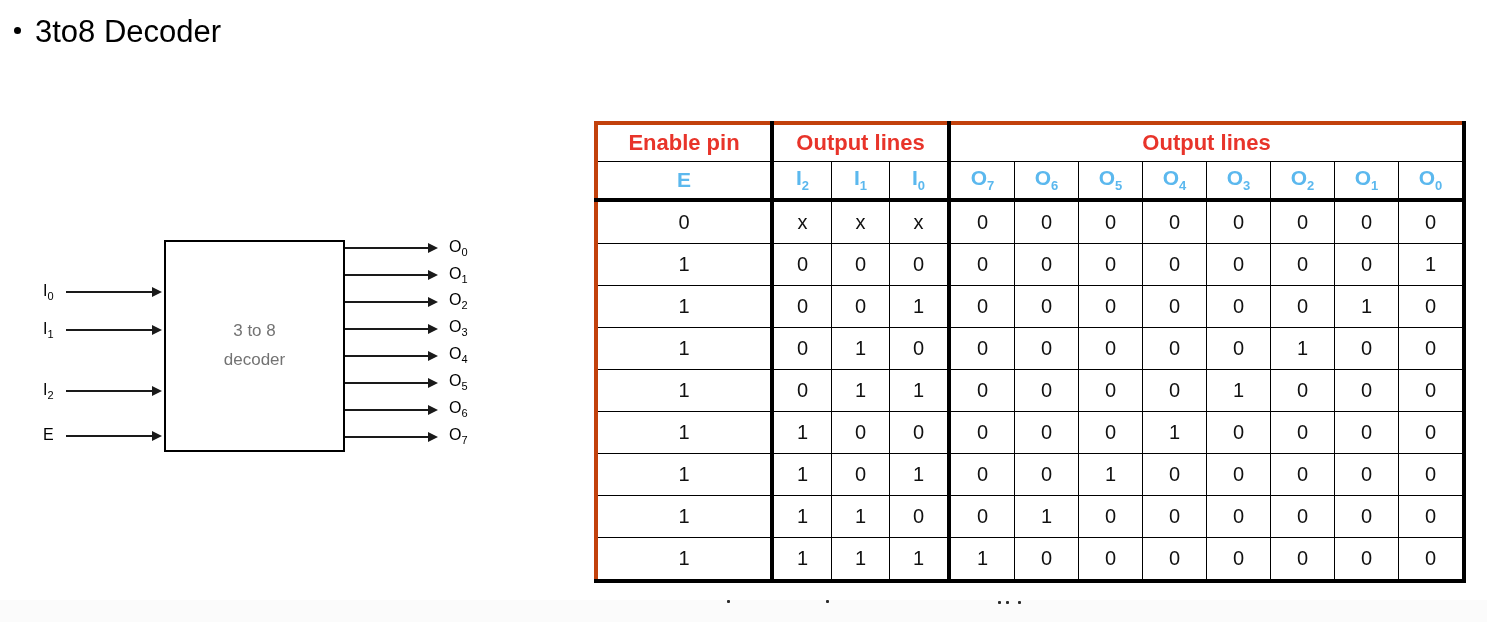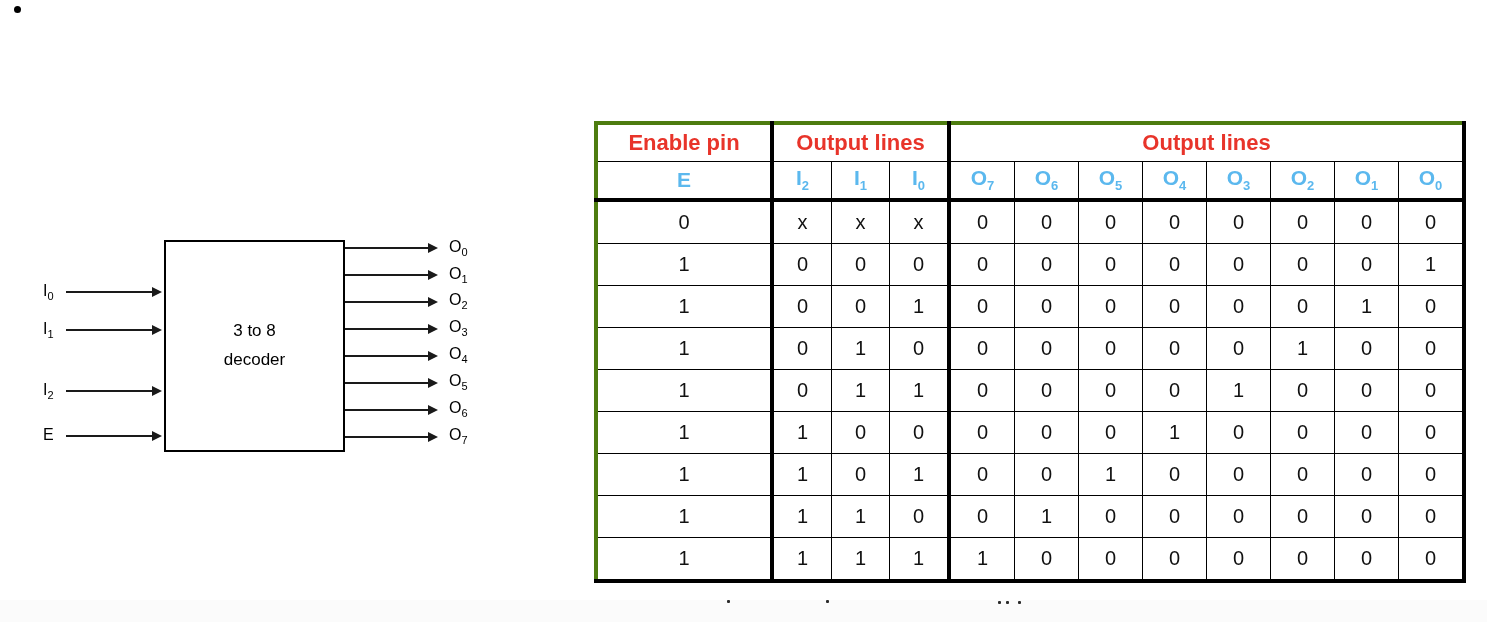--- a/index.html
+++ b/index.html
@@ -67,21 +67,21 @@
     background: #ffffff;
     box-sizing: border-box;
     display: flex;
     flex-direction: column;
     align-items: center;
     justify-content: center;
     gap: 6px;
   }
   .dec-box-line {
     font-size: 17px;
-    color: #000000;
+    color: #737373;
     line-height: 1.35;
     font-family: "Liberation Sans", sans-serif;
   }
 
   .wire {
     position: absolute;
     height: 2px;
     background: #1a1a1a;
   }
   .arrowhead {
@@ -103,21 +103,21 @@
     font-size: 11px;
   }
 
   
   .truth-table {
     position: absolute;
     left: 594px;
     top: 121px;
     border-collapse: collapse;
     background: #ffffff;
-    border: 4px solid #4d7c0f;
+    border: 4px solid #c2410c;
   }
   .truth-table td {
     border: 1px solid #000000;
     text-align: center;
     vertical-align: middle;
     font-family: "Liberation Sans", sans-serif;
     color: #000000;
     padding: 0;
   }
   
@@ -170,20 +170,21 @@
     border-radius: 1px;
   }
 </style>
 </head>
 <body>
 
 <div class="bottom-band"></div>
 
 <div class="slide-title">
   <span class="slide-bullet"></span>
+  <span>3to8 Decoder</span>
 </div>
 
 <div class="diagram">
 
   <div class="dec-box">
     <div class="dec-box-line">3 to 8</div>
     <div class="dec-box-line">decoder</div>
   </div>
 
   <div class="pinlabel" style="left:43px; top:57px;">I<sub>0</sub></div>

